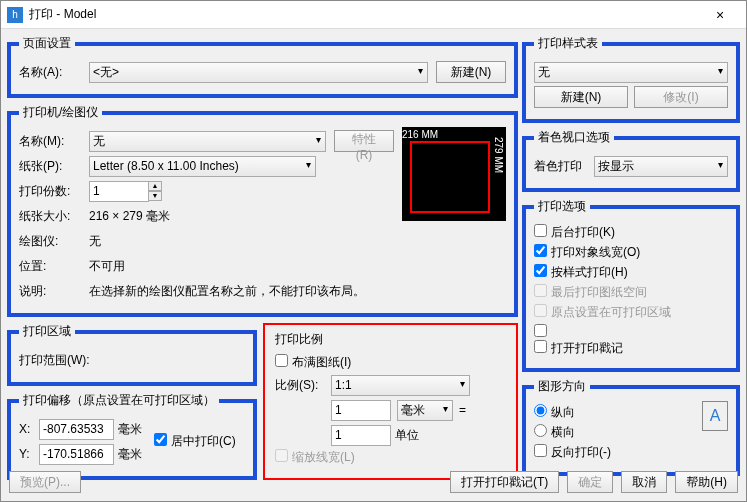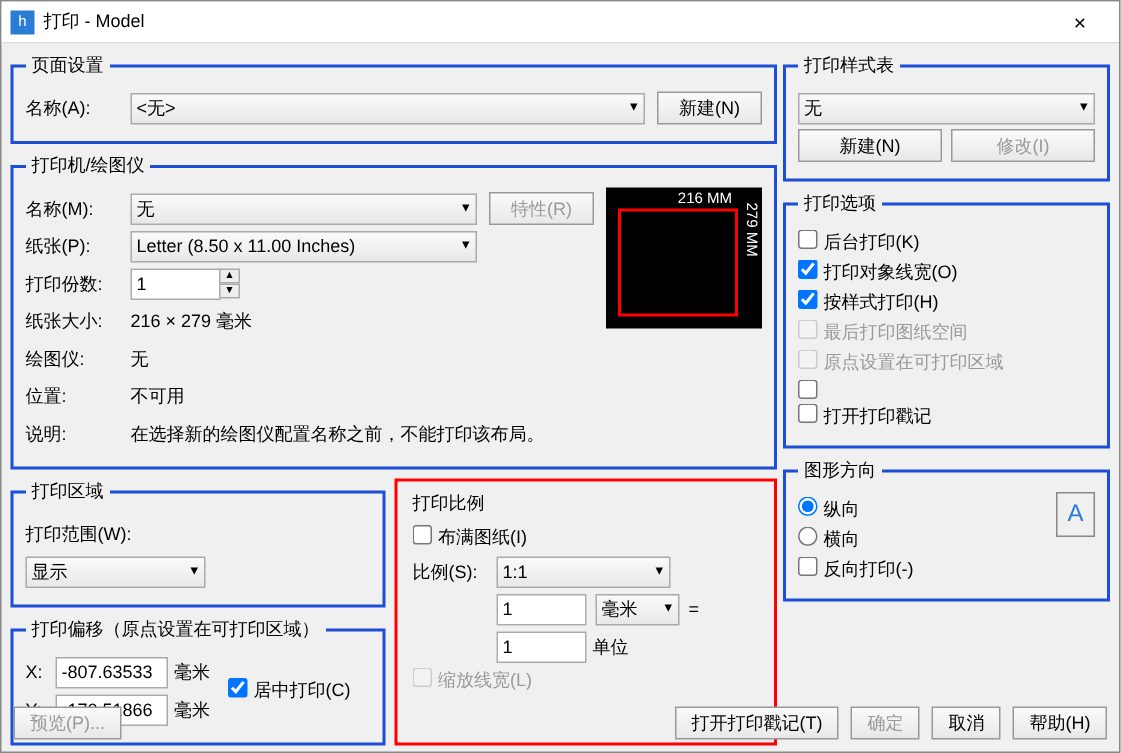--- a/index.html
+++ b/index.html
@@ -4,35 +4,35 @@
 <style>
 *{box-sizing:border-box;margin:0;padding:0;font-family:"Microsoft YaHei","SimSun",sans-serif;font-size:12px}
 body{background:#f0f0f0;width:747px;height:502px;position:relative;border:1px solid #888}
 .titlebar{height:28px;background:#fff;display:flex;align-items:center;padding:0 6px;border-bottom:1px solid #ddd}
 .titlebar .icon{width:16px;height:16px;background:#2b7cd3;display:inline-block;margin-right:6px;color:#fff;font-size:10px;text-align:center;line-height:16px}
 .titlebar .title{flex:1}
 .titlebar .close{width:40px;text-align:center;cursor:pointer;font-size:14px}
 .content{display:flex;padding:6px}
 .left{flex:1;padding-right:4px}
 .right{width:218px}
-fieldset{border:2px solid #1d4ed8;margin-bottom:6px;padding:6px 8px 8px}
+fieldset{border:4px solid #1d4ed8;margin-bottom:6px;padding:6px 8px 8px}
 legend{padding:0 4px}
 .row{display:flex;align-items:center;margin:3px 0;min-height:22px}
 .lbl{width:70px}
 select,input[type=text]{height:21px;border:1px solid #aaa;padding:0 3px;background:#fff}
 select{appearance:none;-webkit-appearance:none;background:linear-gradient(#fafafa,#e8e8e8);padding-right:18px;position:relative}
 .sel-wrap{position:relative;display:inline-block}
 .sel-wrap::after{content:"▾";position:absolute;right:5px;top:3px;pointer-events:none;font-size:10px}
 button{height:22px;padding:0 10px;background:linear-gradient(#fafafa,#e8e8e8);border:1px solid #999;cursor:pointer}
 button:disabled{color:#999;cursor:default}
 input[type=checkbox],input[type=radio]{margin-right:4px;vertical-align:middle}
 label.c{display:flex;align-items:flex-start;margin:3px 0}
 .preview{width:104px;height:94px;background:#000;position:relative;margin-left:8px}
 .preview .rect{position:absolute;left:8px;top:14px;width:80px;height:72px;border:2px solid red}
-.preview .lw{position:absolute;top:2px;left:0;right:20px;text-align:right;color:#fff;font-size:10px}
+.preview .lw{position:absolute;top:2px;left:0;right:20px;text-align:left;color:#fff;font-size:10px}
 .preview .lh{position:absolute;right:2px;top:10px;bottom:0;color:#fff;font-size:10px;writing-mode:vertical-rl}
 .spinbtns{display:inline-flex;flex-direction:column;margin-left:-1px}
 .spinbtns span{width:14px;height:10px;border:1px solid #aaa;background:#eee;font-size:7px;text-align:center;line-height:8px;cursor:pointer}
 .redbox{border:2px solid red;padding:6px 10px;margin-bottom:6px}
 .footer{position:absolute;bottom:8px;left:8px;right:8px;display:flex;align-items:center;gap:8px}
 .footer .sp{flex:1}
 .orient-icon{width:26px;height:30px;border:1px solid #888;display:flex;align-items:center;justify-content:center;font-size:16px;color:#2b7cd3;margin-left:auto}
 </style>
 </head>
 <body>
@@ -55,21 +55,21 @@
 </div>
 </fieldset>
 
 <fieldset>
 <legend>打印机/绘图仪</legend>
 <div style="display:flex">
 <div style="flex:1">
 <div class="row">
   <span class="lbl">名称(M):</span>
   <span class="sel-wrap" style="flex:1"><select style="width:100%"><option>无</option></select></span>
-  <button disabled="" style="margin-left:8px;width:70px">特性(R)</button>
+  <button disabled="" style="margin-left:8px;width:60px">特性(R)</button>
 </div>
 <div class="row">
   <span class="lbl">纸张(P):</span>
   <span class="sel-wrap" style="flex:1"><select style="width:100%"><option>Letter (8.50 x 11.00 Inches)</option></select></span>
   <span style="width:78px"></span>
 </div>
 <div class="row">
   <span class="lbl">打印份数:</span>
   <input type="text" style="width: 60px;" value="1">
   <span class="spinbtns">
@@ -102,23 +102,20 @@
 </div>
 </fieldset>
 
 <div style="display:flex;gap:6px">
 <div style="width:250px">
 <fieldset>
 <legend>打印区域</legend>
 <div class="row">
               <span>打印范围(W):</span>
             </div>
-<div class="row">
-              <span class="sel-wrap"><select style="width:120px"><option>显示</option></select></span>
-            </div>
 </fieldset>
 
 <fieldset>
 <legend>打印偏移（原点设置在可打印区域）</legend>
 <div style="display:flex;align-items:center">
 <div>
 <div class="row">
   <span style="width:20px">X:</span>
   <input type="text" style="width: 75px;" value="-807.63533">
   <span style="margin-left:4px">毫米</span>
@@ -138,21 +135,21 @@
 </div>
 
 <div class="redbox" style="flex:1">
 <div style="margin-bottom:6px">打印比例</div>
 <label class="c">
             <input type="checkbox" style="">
             <span>布满图纸(I)</span>
           </label>
 <div class="row">
   <span style="width:56px">比例(S):</span>
-  <span class="sel-wrap"><select style="width:116px"><option>1:1</option></select></span>
+  <span class="sel-wrap"><select style="width:139px"><option>1:1</option></select></span>
 </div>
 <div class="row">
   <span style="width:56px"></span>
   <input type="text" style="width: 60px;" value="1">
   <span class="sel-wrap" style="margin-left:6px"><select style="width:56px"><option>毫米</option></select></span>
   <span style="margin-left:6px">=</span>
 </div>
 <div class="row">
   <span style="width:56px"></span>
   <input type="text" style="width: 60px;" value="1">
@@ -172,20 +169,27 @@
 <legend>打印样式表</legend>
 <div class="row">
           <span class="sel-wrap" style="width:100%"><select style="width:100%"><option>无</option></select></span>
         </div>
 <div class="row" style="gap:6px">
   <button style="flex:1">新建(N)</button>
   <button style="flex:1" disabled="">修改(I)</button>
 </div>
 </fieldset>
 
+<fieldset>
+<legend>着色视口选项</legend>
+<div class="row">
+  <span style="width:60px">着色打印</span>
+  <span class="sel-wrap" style="flex:1"><select style="width:100%"><option>按显示</option></select></span>
+</div>
+</fieldset>
 
 <fieldset>
 <legend>打印选项</legend>
 <label class="c">
           <input type="checkbox" style="">
           <span>后台打印(K)</span>
         </label>
 <label class="c">
           <input type="checkbox" checked="" style="">
           <span>打印对象线宽(O)</span>

